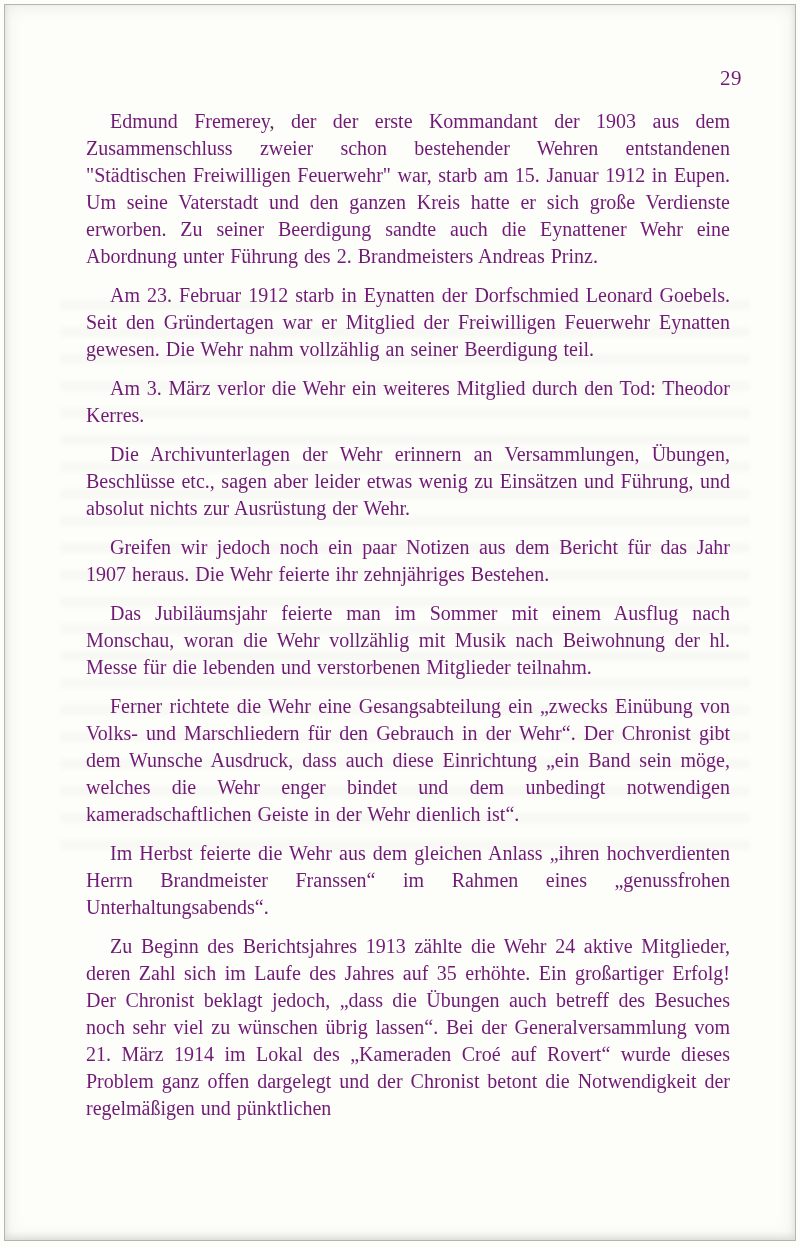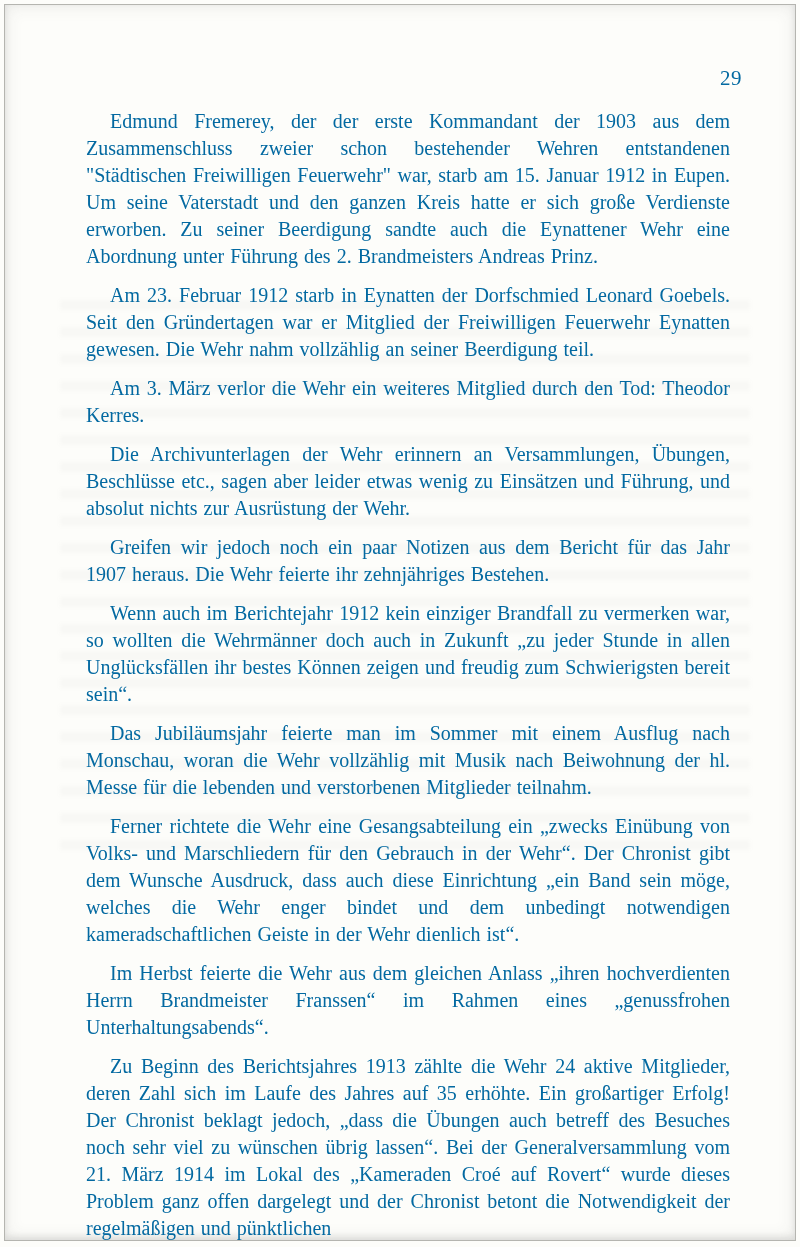--- a/index.html
+++ b/index.html
@@ -8,21 +8,21 @@
     background: #ffffff;
   }
   .scan-frame {
     position: relative;
     width: 800px;
     height: 1247px;
     background: #fdfdfa;
     box-sizing: border-box;
     overflow: hidden;
     font-family: "Liberation Serif", "DejaVu Serif", serif;
-    color: #0369a1;
+    color: #701a75;
   }
   
   .scan-edge {
     position: absolute;
     top: 4px; left: 4px; right: 4px; bottom: 6px;
     border: 1px solid #b5b5b0;
     box-shadow: inset 0 0 18px rgba(60,60,55,0.10), inset 0 -3px 6px rgba(60,60,55,0.12);
     pointer-events: none;
   }
   .page-number {
@@ -77,20 +77,19 @@
   <div class="bleed-haze"></div>
 
   <div class="page-number">29</div>
 
   <div class="text-block">
     <p>Edmund Fremerey, der der erste Kommandant der 1903 aus dem Zusammenschluss zweier schon bestehender Wehren entstandenen "Städtischen Freiwilligen Feuerwehr" war, starb am 15. Januar 1912 in Eupen. Um seine Vaterstadt und den ganzen Kreis hatte er sich große Verdienste erworben. Zu seiner Beerdigung sandte auch die Eynattener Wehr eine Abordnung unter Führung des 2. Brandmeisters Andreas Prinz.</p>
     <p>Am 23. Februar 1912 starb in Eynatten der Dorfschmied Leonard Goebels. Seit den Gründertagen war er Mitglied der Freiwilligen Feuerwehr Eynatten gewesen. Die Wehr nahm vollzählig an seiner Beerdigung teil.</p>
     <p>Am 3. März verlor die Wehr ein weiteres Mitglied durch den Tod: Theodor Kerres.</p>
     <p>Die Archivunterlagen der Wehr erinnern an Versammlungen, Übungen, Beschlüsse etc., sagen aber leider etwas wenig zu Einsätzen und Führung, und absolut nichts zur Ausrüstung der Wehr.</p>
     <p>Greifen wir jedoch noch ein paar Notizen aus dem Bericht für das Jahr 1907 heraus. Die Wehr feierte ihr zehnjähriges Bestehen.</p>
-    <p>Wenn auch im Berichtejahr 1912 kein einziger Brandfall zu vermerken war, so wollten die Wehrmänner doch auch in Zukunft „zu jeder Stunde in allen Unglücksfällen ihr bestes Können zeigen und freudig zum Schwierigsten bereit sein“.</p>
     <p>Das Jubiläumsjahr feierte man im Sommer mit einem Ausflug nach Monschau, woran die Wehr vollzählig mit Musik nach Beiwohnung der hl. Messe für die lebenden und verstorbenen Mitglieder teilnahm.</p>
     <p>Ferner richtete die Wehr eine Gesangsabteilung ein „zwecks Einübung von Volks- und Marschliedern für den Gebrauch in der Wehr“. Der Chronist gibt dem Wunsche Ausdruck, dass auch diese Einrichtung „ein Band sein möge, welches die Wehr enger bindet und dem unbedingt notwendigen kameradschaftlichen Geiste in der Wehr dienlich ist“.</p>
     <p>Im Herbst feierte die Wehr aus dem gleichen Anlass „ihren hochverdienten Herrn Brandmeister Franssen“ im Rahmen eines „genussfrohen Unterhaltungsabends“.</p>
     <p>Zu Beginn des Berichtsjahres 1913 zählte die Wehr 24 aktive Mitglieder, deren Zahl sich im Laufe des Jahres auf 35 erhöhte. Ein großartiger Erfolg! Der Chronist beklagt jedoch, „dass die Übungen auch betreff des Besuches noch sehr viel zu wünschen übrig lassen“. Bei der Generalversammlung vom 21. März 1914 im Lokal des „Kameraden Croé auf Rovert“ wurde dieses Problem ganz offen dargelegt und der Chronist betont die Notwendigkeit der regelmäßigen und pünktlichen</p>
   </div>
 
 </div>
 
 </body></html>

